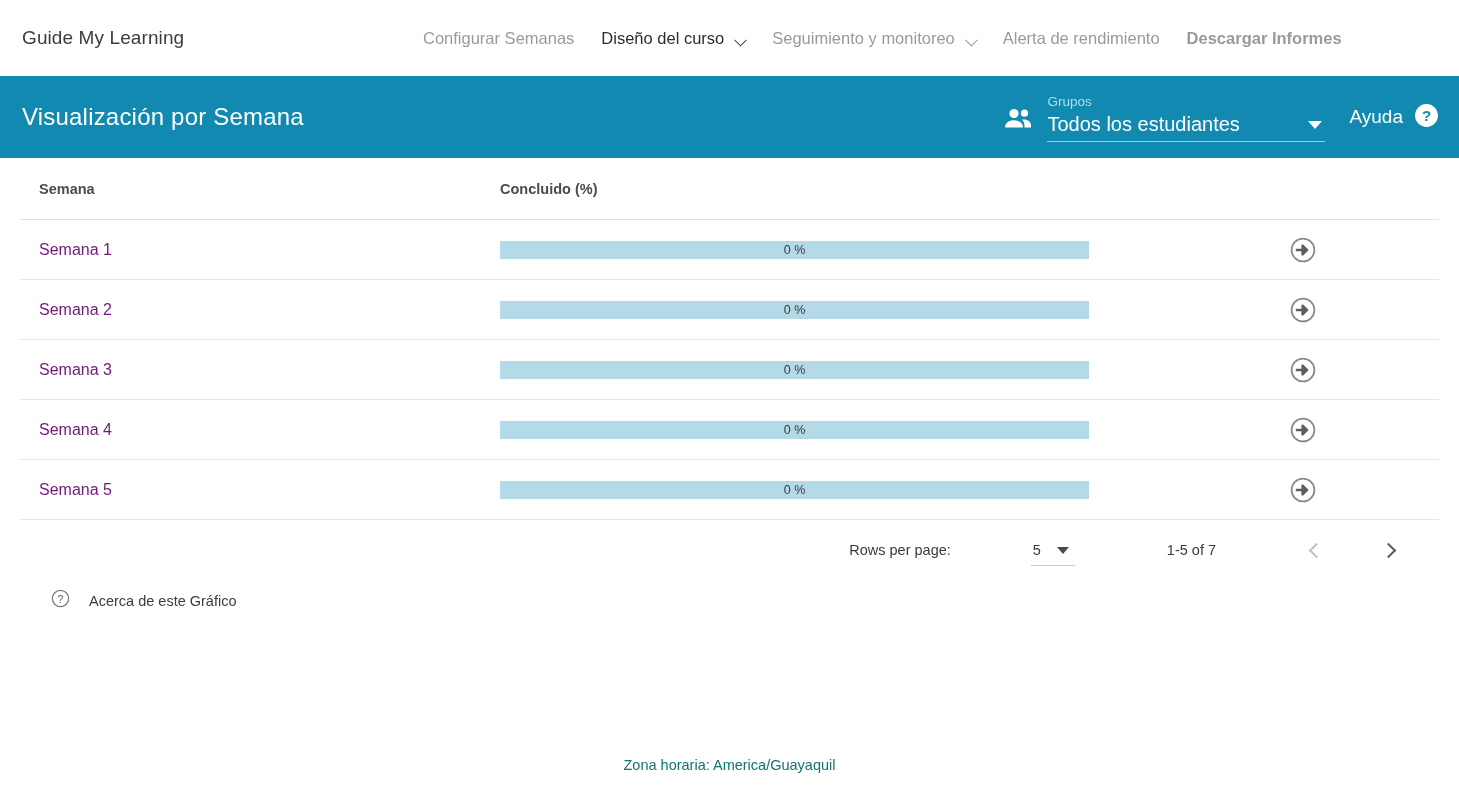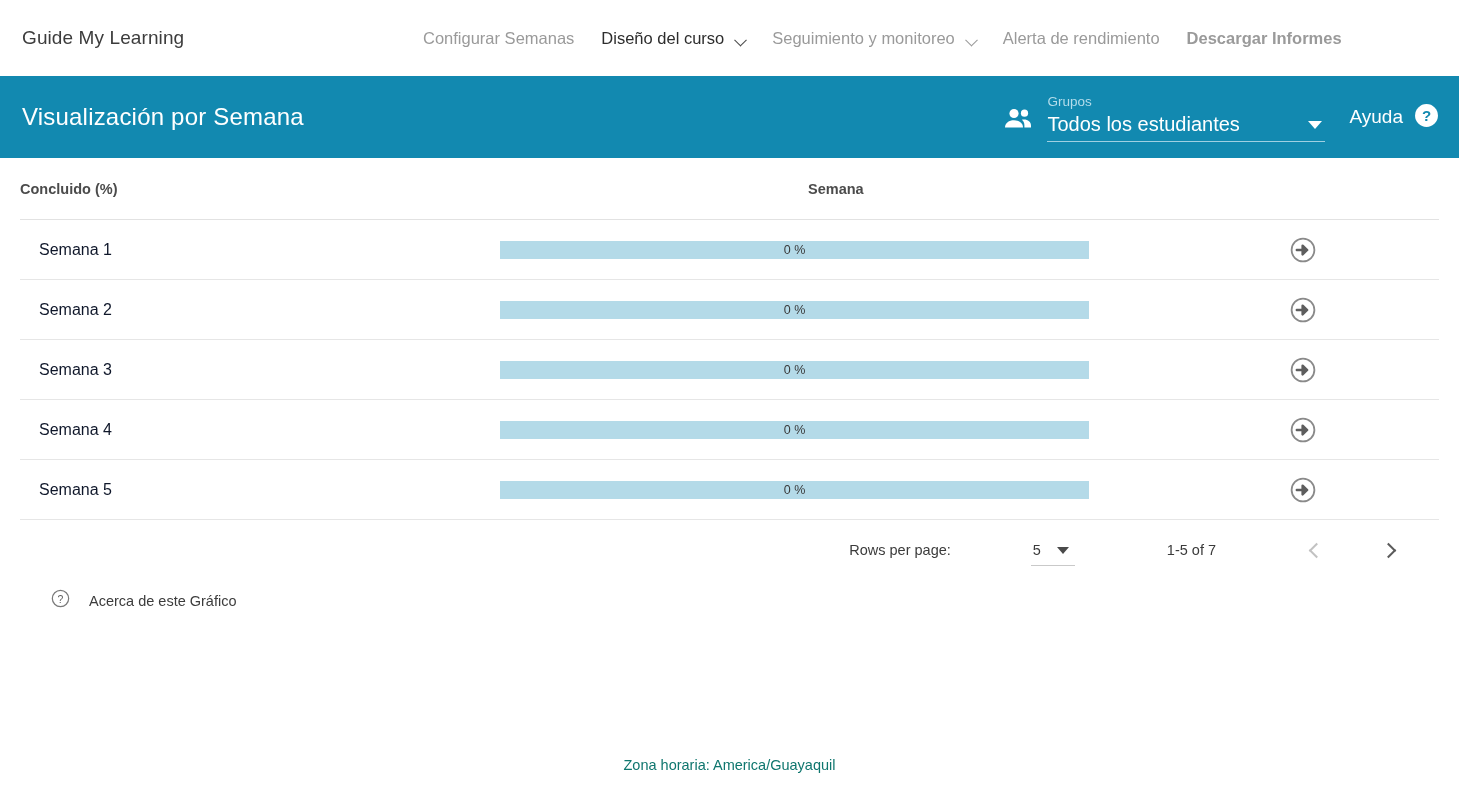--- a/index.html
+++ b/index.html
@@ -149,21 +149,21 @@
   .row {
     display: flex;
     align-items: center;
     height: 60px;
     border-bottom: 1px solid #e6e6e6;
   }
   .cell-week {
     width: 480px;
     padding-left: 19px;
     font-size: 16px;
-    color: #0f172a;
+    color: #701a75;
   }
   .cell-bar {
     flex: 1;
     display: flex;
     align-items: center;
   }
   .bar-track {
     position: relative;
     width: 589px;
     height: 18px;
@@ -317,22 +317,22 @@
       </span>
     </div>
 
   </div>
 </div>
 
 <div class="content">
   <div class="table">
 
     <div class="thead">
+      <div class="th col-week">Semana</div>
       <div class="th col-bar">Concluido (%)</div>
-      <div class="th col-week">Semana</div>
       <div class="th col-action"></div>
     </div>
 
     <div class="row">
       <div class="cell-week">Semana 1</div>
       <div class="cell-bar">
         <div class="bar-track">
           <span class="bar-label">0 %</span>
         </div>
       </div>

